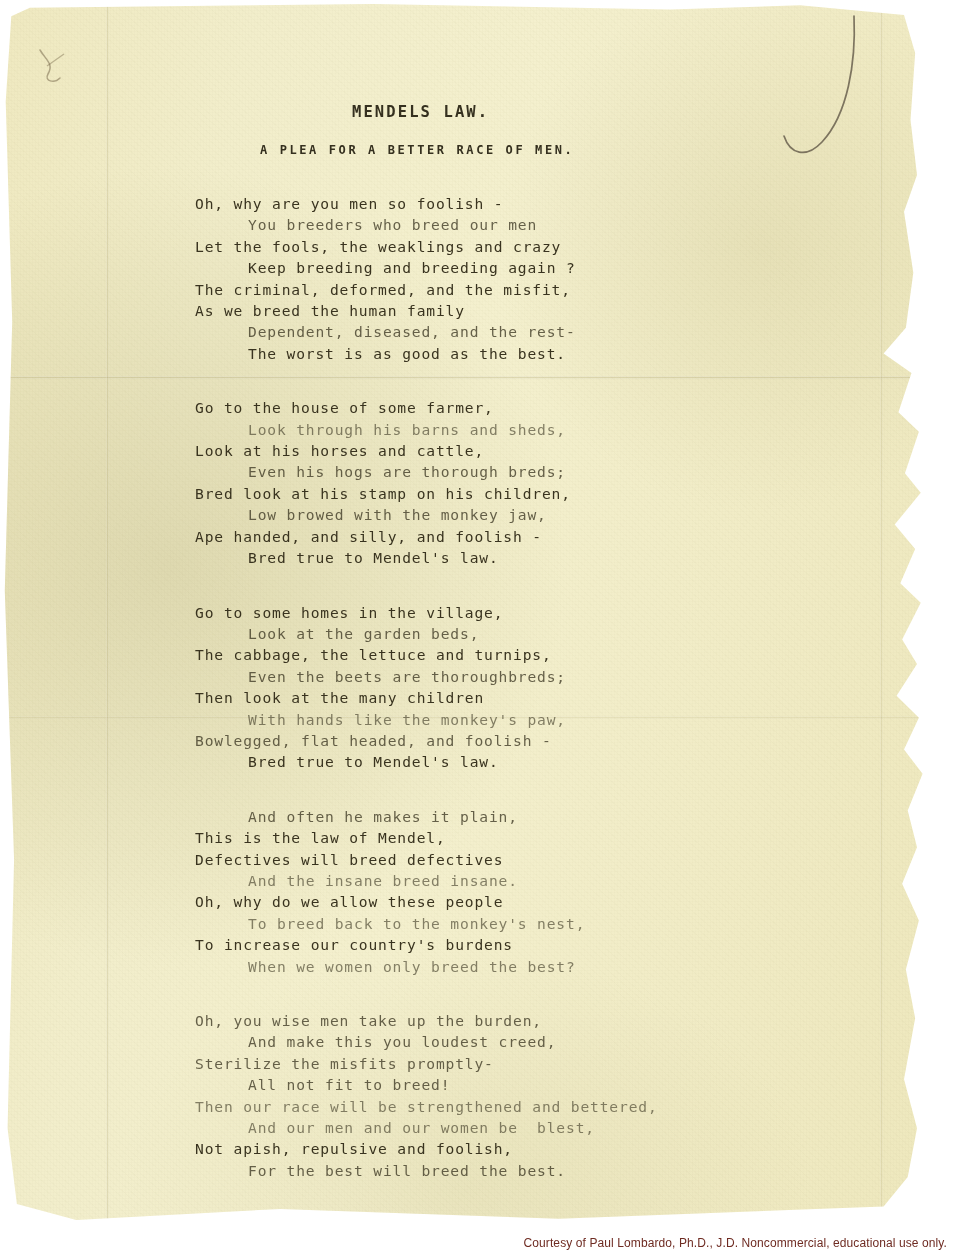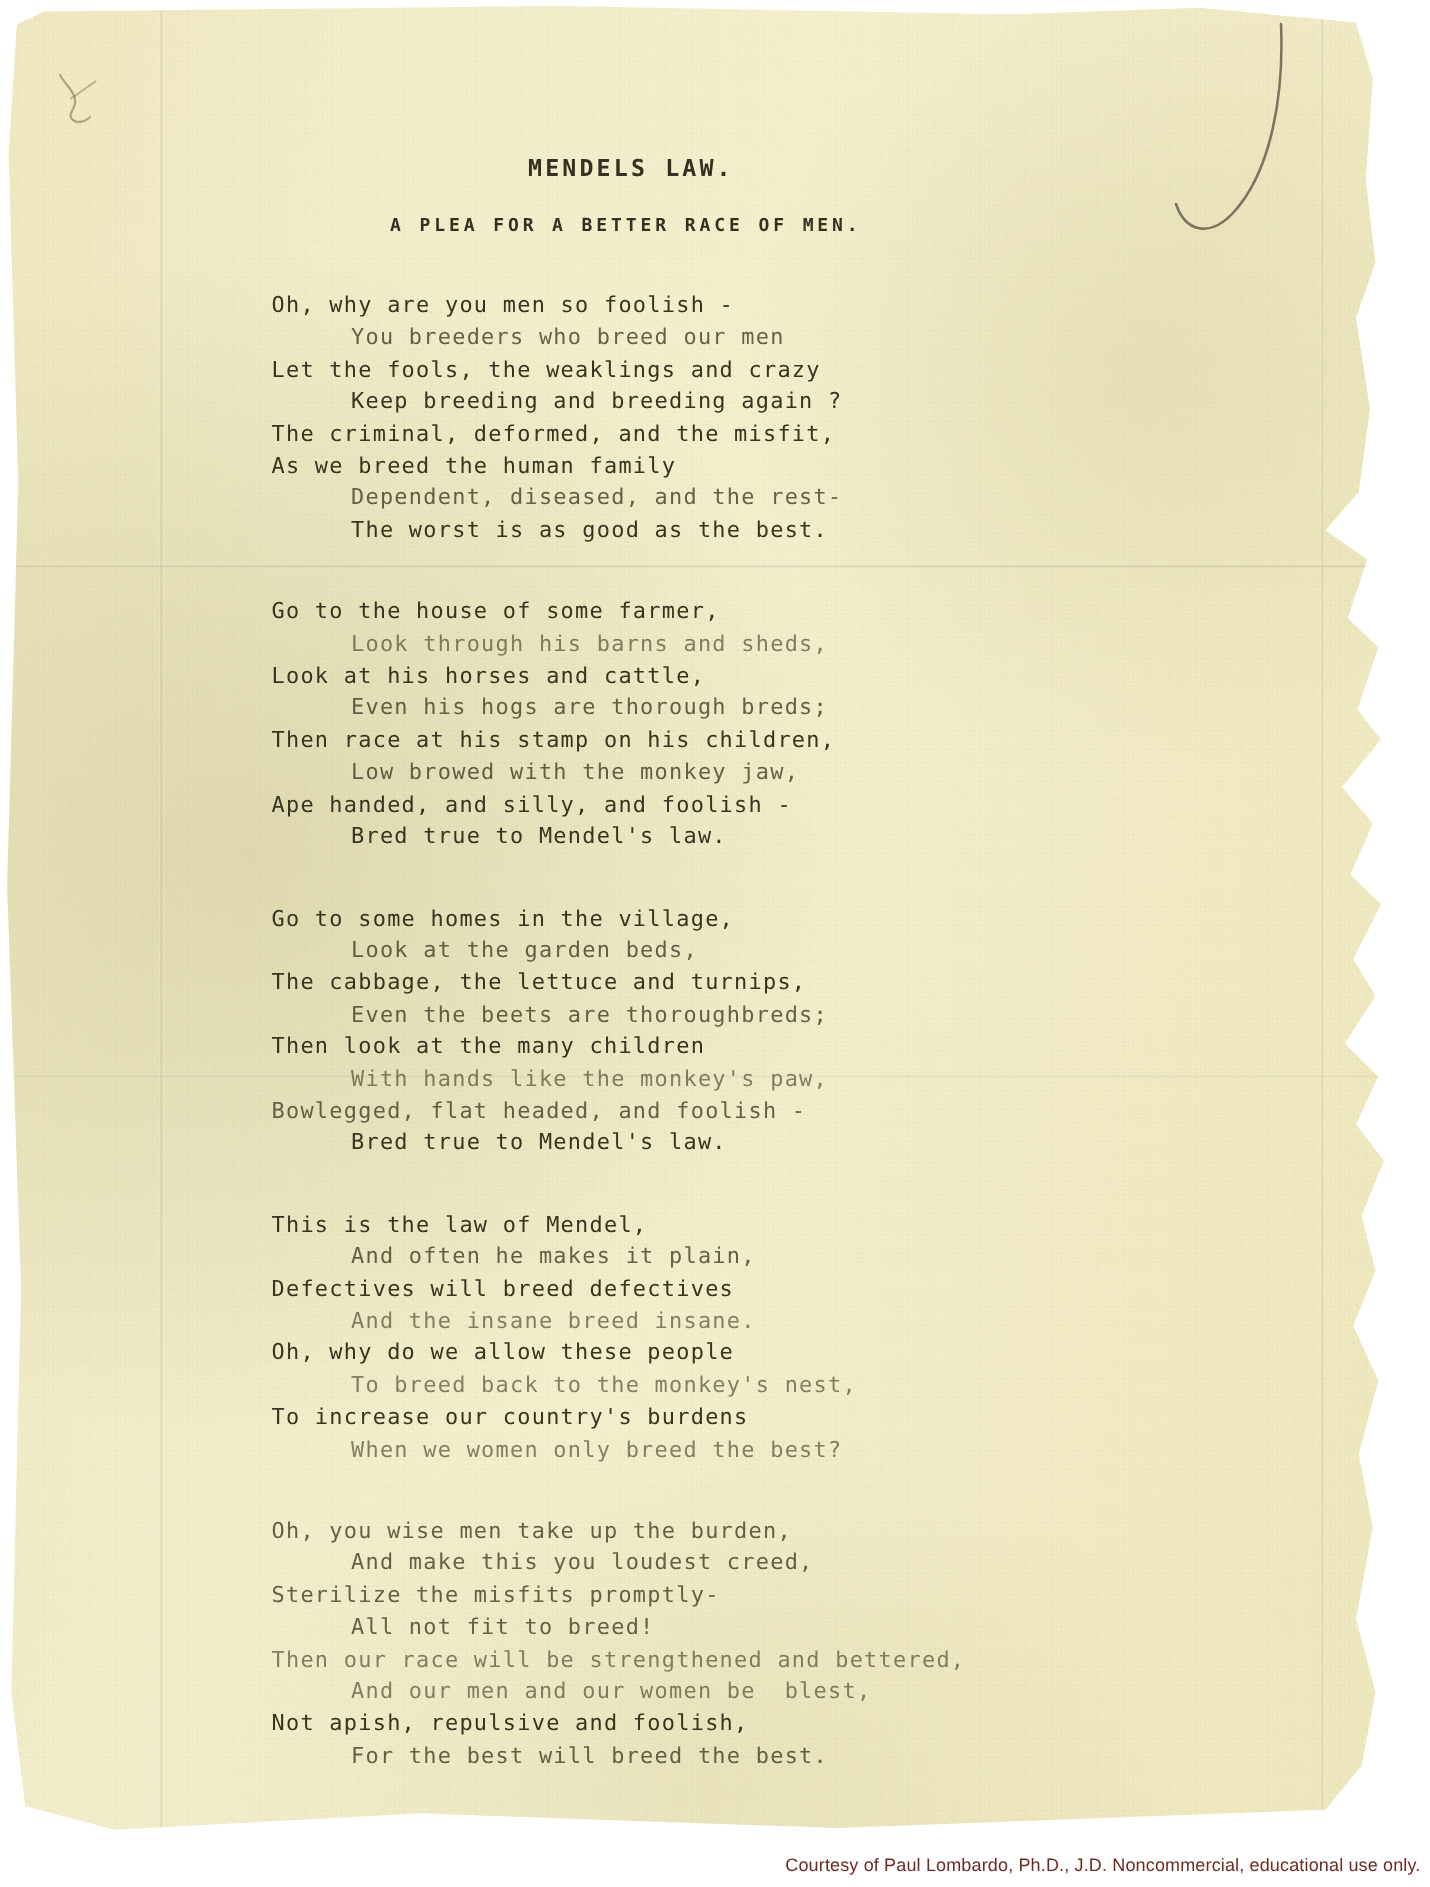--- a/index.html
+++ b/index.html
@@ -130,21 +130,21 @@
   .doc-subtitle {
     position: absolute;
     left: 260px;
     top: 143px;
     font-size: 12px;
     letter-spacing: 2.6px;
   }
 
   .stanzas {
     position: absolute;
-    left: 181px;
+    left: 195px;
     top: 193px;
     width: 700px;
   }
 
   .stanza {
     margin: 0 0 33px 0;
   }
 
   .line {
     font-size: 14.6px;
@@ -209,38 +209,38 @@
           <div class="line">The criminal, deformed, and the misfit,</div>
           <div class="line">As we breed the human family</div>
           <div class="line indent fade1">Dependent, diseased, and the rest-</div>
           <div class="line indent">The worst is as good as the best.</div>
         </div>
         <div class="stanza">
           <div class="line">Go to the house of some farmer,</div>
           <div class="line indent fade2">Look through his barns and sheds,</div>
           <div class="line">Look at his horses and cattle,</div>
           <div class="line indent fade1">Even his hogs are thorough breds;</div>
-          <div class="line">Then race at his stamp on his children,</div>
+          <div class="line">Bred look at his stamp on his children,</div>
           <div class="line indent fade1">Low browed with the monkey jaw,</div>
           <div class="line">Ape handed, and silly, and foolish -</div>
           <div class="line indent">Bred true to Mendel's law.</div>
         </div>
         <div class="stanza">
           <div class="line">Go to some homes in the village,</div>
           <div class="line indent fade1">Look at the garden beds,</div>
           <div class="line">The cabbage, the lettuce and turnips,</div>
           <div class="line indent fade1">Even the beets are thoroughbreds;</div>
           <div class="line">Then look at the many children</div>
           <div class="line indent fade2">With hands like the monkey's paw,</div>
           <div class="line fade1">Bowlegged, flat headed, and foolish -</div>
           <div class="line indent">Bred true to Mendel's law.</div>
         </div>
         <div class="stanza">
+          <div class="line indent fade1">And often he makes it plain,</div>
           <div class="line">This is the law of Mendel,</div>
-          <div class="line indent fade1">And often he makes it plain,</div>
           <div class="line">Defectives will breed defectives</div>
           <div class="line indent fade2">And the insane breed insane.</div>
           <div class="line">Oh, why do we allow these people</div>
           <div class="line indent fade2">To breed back to the monkey's nest,</div>
           <div class="line">To increase our country's burdens</div>
           <div class="line indent fade2">When we women only breed the best?</div>
         </div>
         <div class="stanza">
           <div class="line fade1">Oh, you wise men take up the burden,</div>
           <div class="line indent fade1">And make this you loudest creed,</div>

